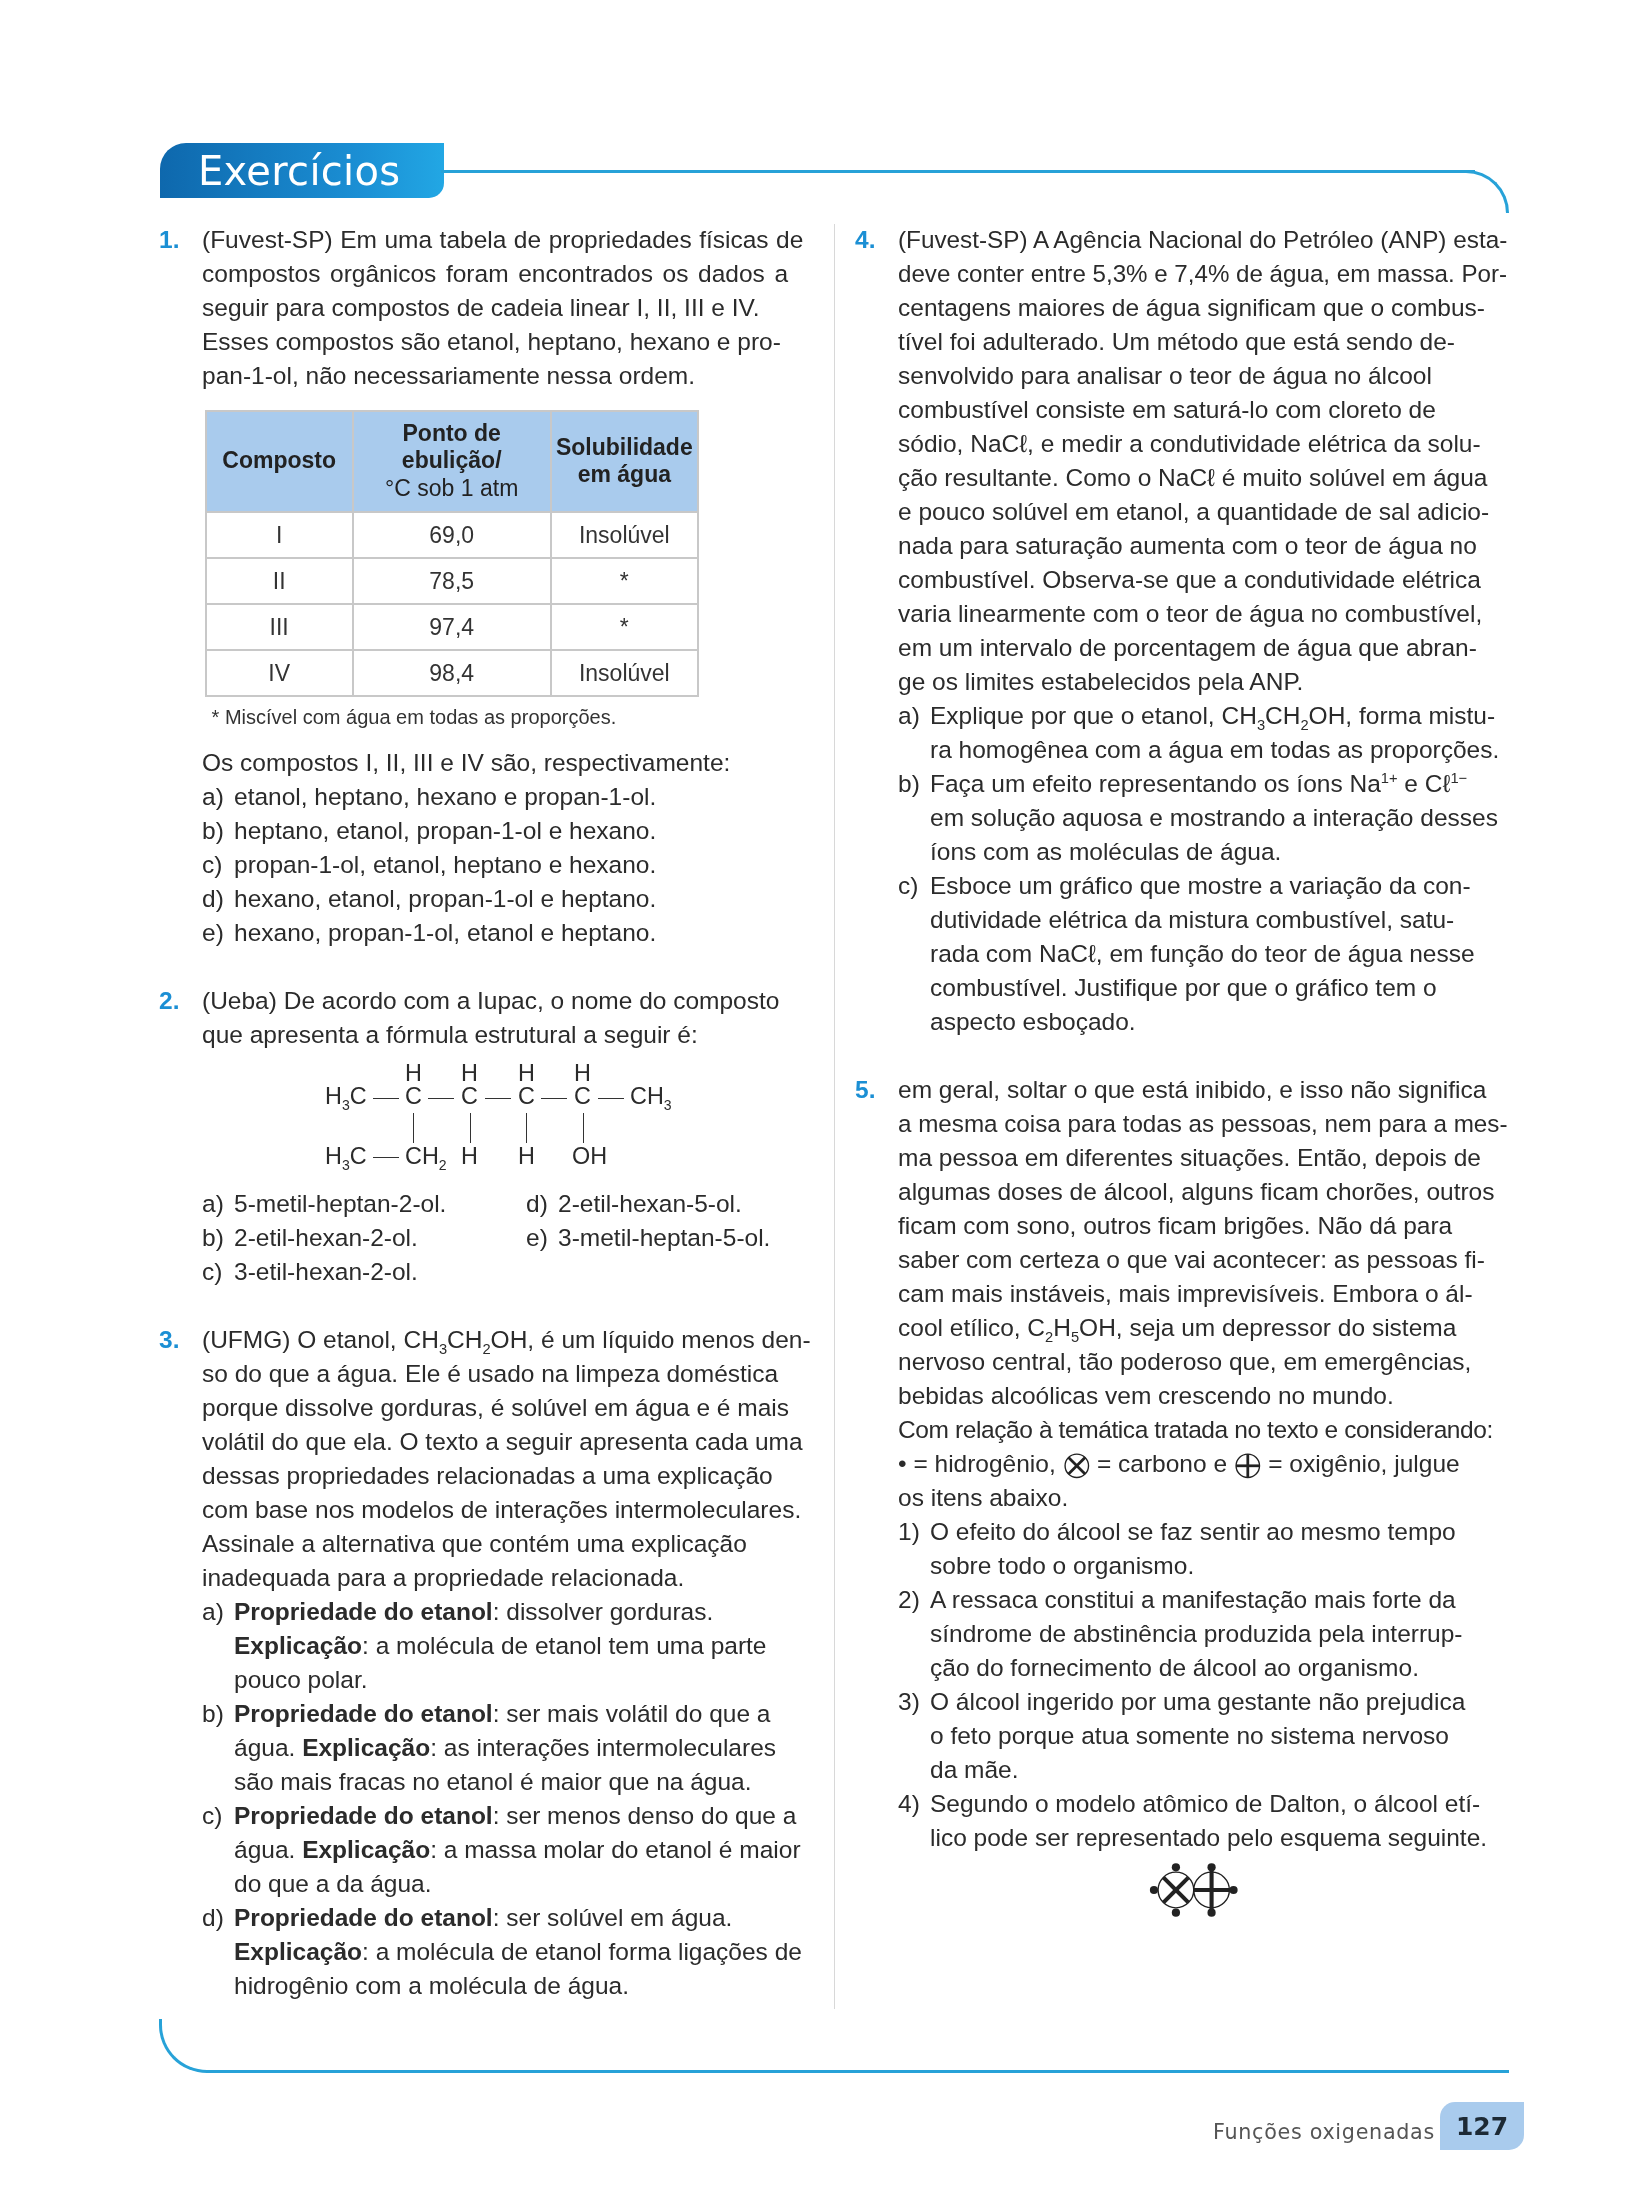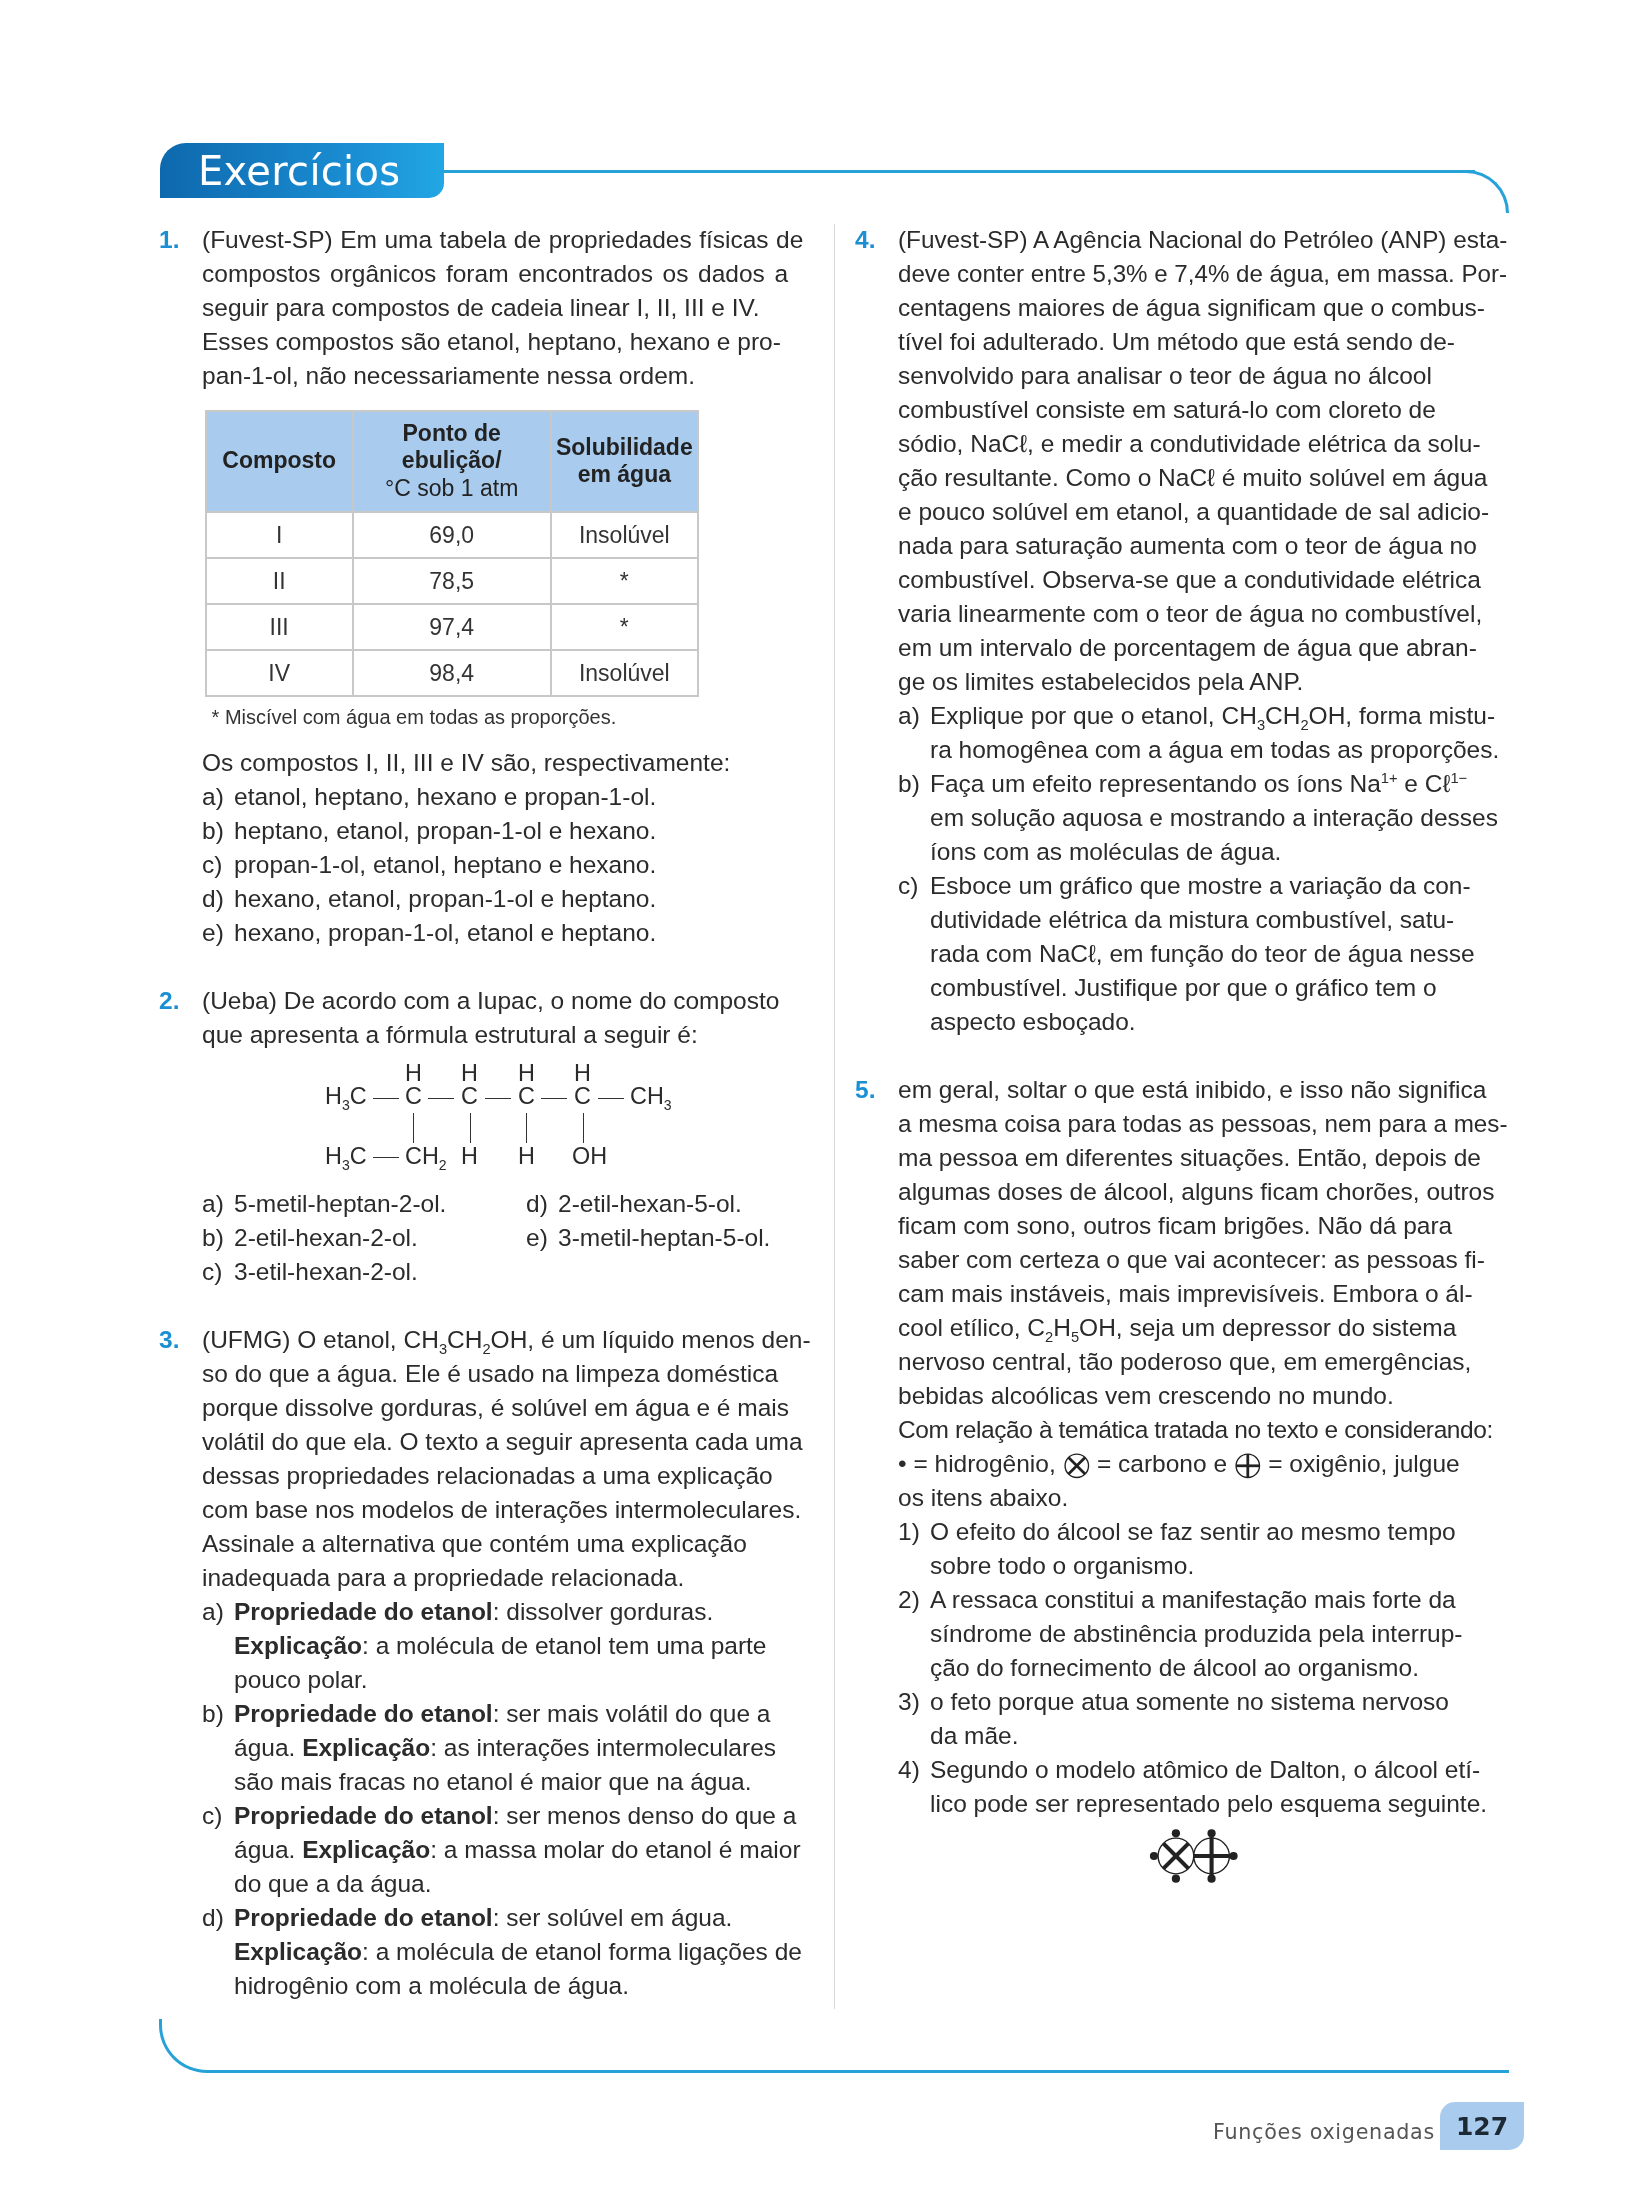--- a/index.html
+++ b/index.html
@@ -296,20 +296,21 @@
       <span class="line">sobre todo o organismo.</span>
     </div>
     <div class="opt">
       <span class="ol">2)</span>
       <span class="line">A ressaca constitui a manifestação mais forte da</span>
       <span class="line">síndrome de abstinência produzida pela interrup-</span>
       <span class="line">ção do fornecimento de álcool ao organismo.</span>
     </div>
     <div class="opt">
       <span class="ol">3)</span>
+      <span class="line">O álcool ingerido por uma gestante não prejudica</span>
       <span class="line">o feto porque atua somente no sistema nervoso</span>
       <span class="line">da mãe.</span>
     </div>
     <div class="opt">
       <span class="ol">4)</span>
       <span class="line">Segundo o modelo atômico de Dalton, o álcool etí-</span>
       <span class="line">lico pode ser representado pelo esquema seguinte.</span>
     </div>
 
     <svg width="96" height="62" viewBox="0 0 140 90" style="display:block;margin:4.1px 0 0 245px">

